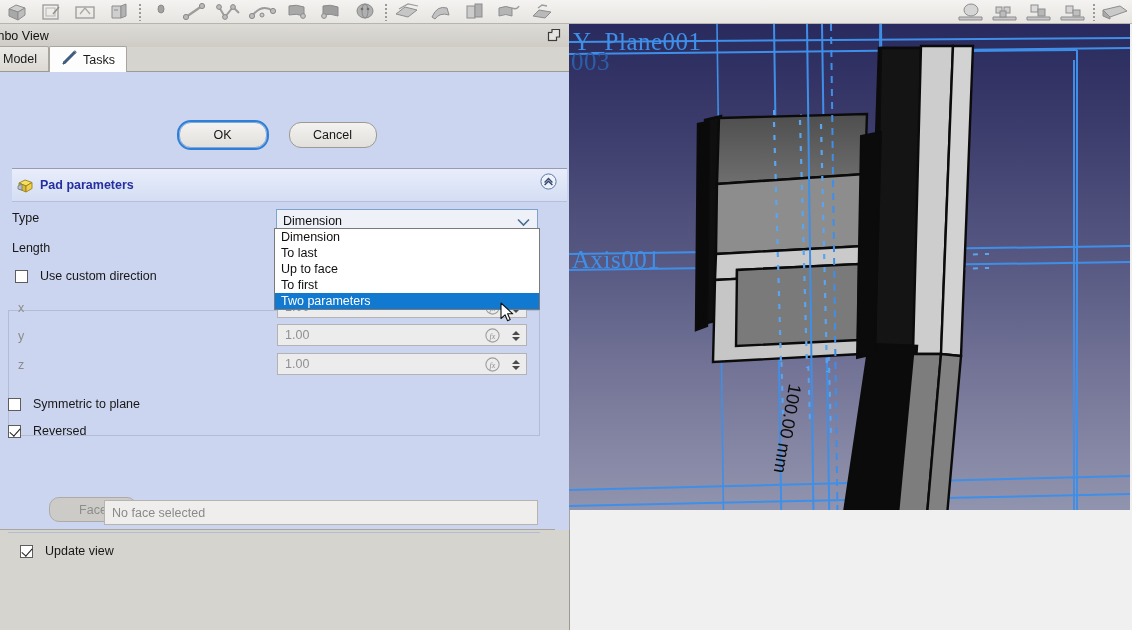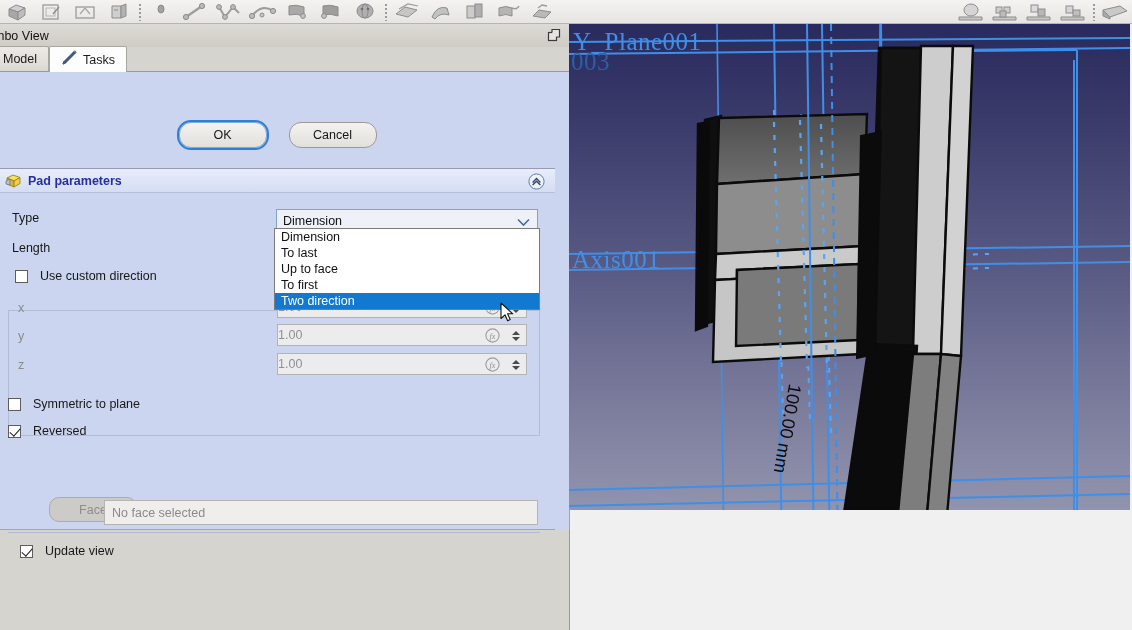--- a/index.html
+++ b/index.html
@@ -101,21 +101,21 @@
     border: 1px solid #9d9a95; border-radius: 12px;
     display: flex; align-items: center; justify-content: center;
   }
   .btn.default {
     outline: 2px solid #2f7fd6; outline-offset: 0px;
     border-color: #7fa9d8;
   }
 
   
   #grphdr {
-    position: absolute; left: 0; top: 96px; width: 555px; height: 25px;
+    position: absolute; left: 12px; top: 96px; width: 555px; height: 34px;
     background: linear-gradient(#e8edfa, #d4ddf4);
     border-top: 1px solid #9a9ab4;
     border-bottom: 1px solid #b6bfd8;
     display: flex; align-items: center;
   }
   #grphdr .gi { width: 18px; height: 17px; margin: 0 5px 0 5px; }
   #grphdr .gt {
     font-size: 12.5px; font-weight: bold; color: #262fa0;
   }
   #grphdr .gc {
@@ -174,21 +174,21 @@
     position: absolute; left: 8px; top: 238px; width: 532px; height: 126px;
     border: 1px solid #b4bcd3;
     background: transparent;
   }
 
   .spin {
     position: absolute; width: 250px; height: 22px;
     background: #ececec; border: 1px solid #b3b3b3;
     display: flex; align-items: center;
   }
-  .spin .sv { font-size: 12.5px; color: #909090; }
+  .spin .sv { font-size: 12.5px; color: #909090; padding-left: 7px; }
   .spin .fx {
     position: absolute; right: 26px; top: 3px; width: 15px; height: 15px;
   }
   .spin .ar {
     position: absolute; right: 2px; top: 1px; width: 16px; height: 19px;
     display: flex; flex-direction: column; align-items: center; justify-content: center;
     gap: 2px;
   }
   .spin .ar b {
     display: block; width: 0; height: 0;
@@ -555,21 +555,21 @@
         <span class="cbl">Update view</span>
       </div>
 
     </div>
 
     <div id="popup">
       <div class="opt">Dimension</div>
       <div class="opt">To last</div>
       <div class="opt">Up to face</div>
       <div class="opt">To first</div>
-      <div class="opt sel">Two direction</div>
+      <div class="opt sel">Two parameters</div>
     </div>
 
     <div id="cursor">
       <svg width="16" height="22" viewBox="0 0 16 22">
         <path d="M1 1 L1 16.5 L5 12.8 L7.6 18.8 L10.2 17.6 L7.6 11.8 L12.8 11.8 Z" fill="#ffffff" stroke="#111111" stroke-width="1.1" stroke-linejoin="round"></path>
       </svg>
     </div>
 
   </div>
 

